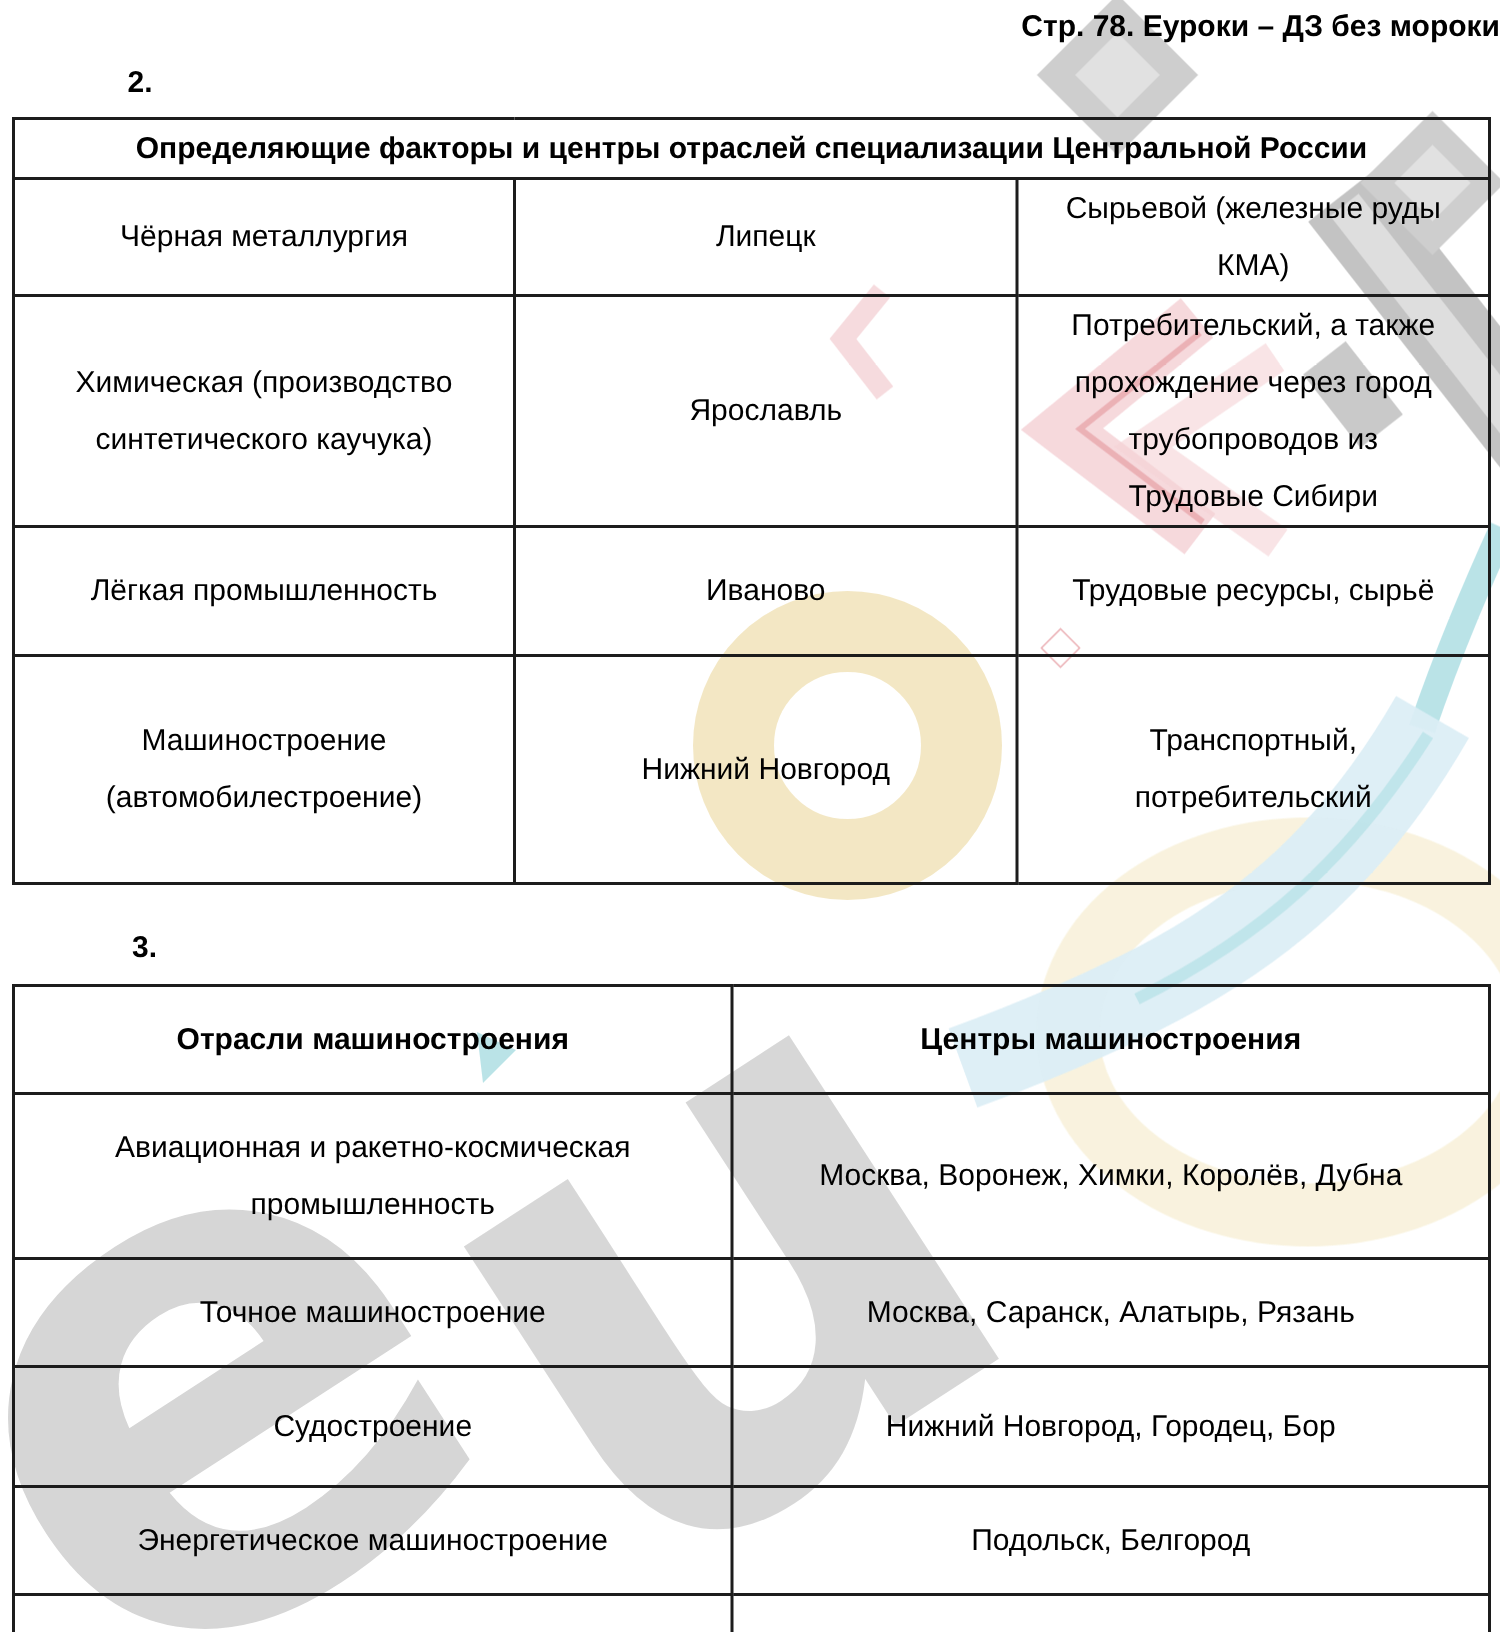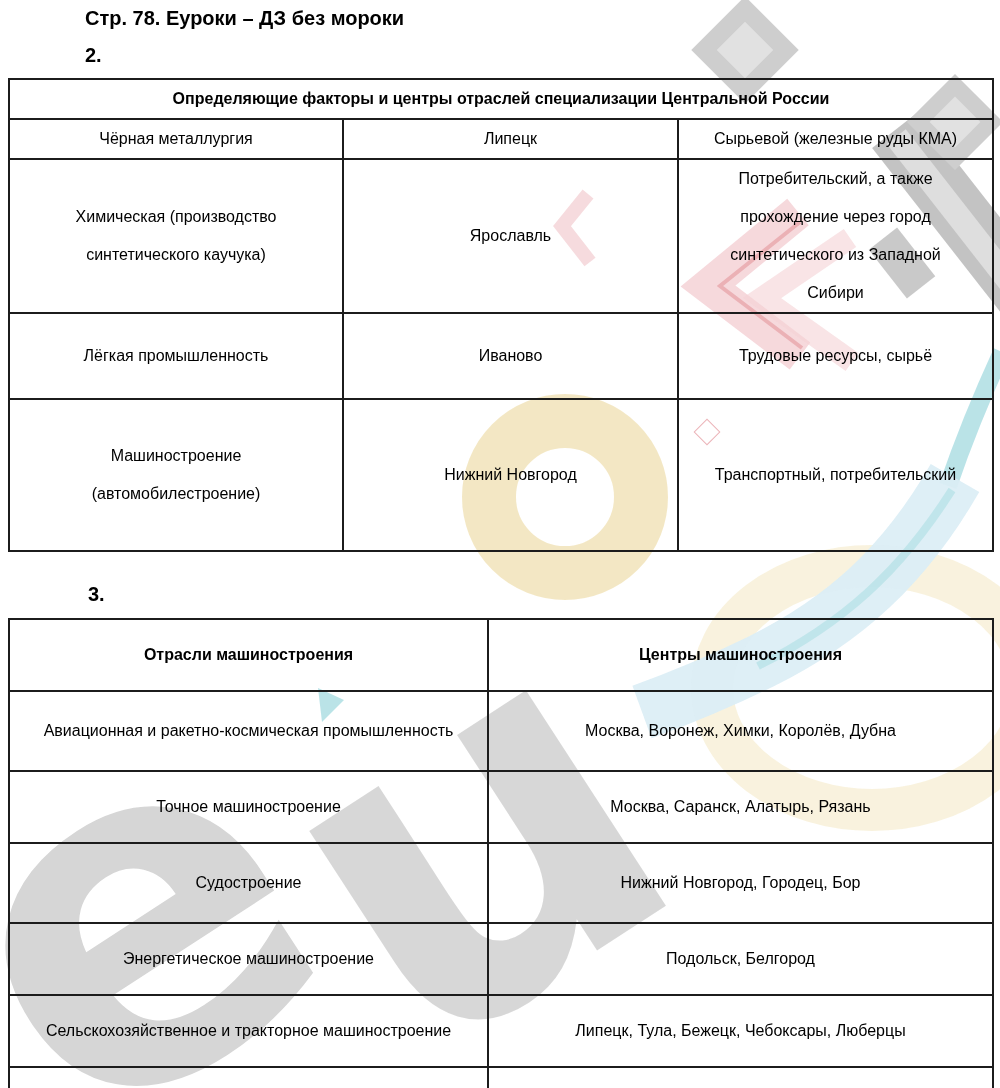--- a/index.html
+++ b/index.html
@@ -12,34 +12,34 @@
     position:relative;
     overflow:hidden;
   }
   .watermark{
     position:absolute;left:0;top:0;width:1000px;height:1088px;
     z-index:0;pointer-events:none;
   }
   .content{position:relative;z-index:1;}
   .doc-title{
     font-size:20px;font-weight:bold;
-    margin:6px 0 0 85px;line-height:24px;
+    margin:6px 0 0 85px;line-height:24px;text-align:right;
   }
   .sec-label{font-size:20px;font-weight:bold;line-height:24px;}
   .sec2{margin:13px 0 11px 85px;}
   .sec3{margin:30px 0 12px 88px;}
   table{
     border-collapse:collapse;table-layout:fixed;
     margin-left:8px;width:984px;
     background:transparent;
   }
   th,td{
     border:2px solid var(--border,#1c1c1c);
     text-align:center;vertical-align:middle;
-    font-size:16px;line-height:38px;
+    font-size:20px;line-height:38px;
     padding:0 26px;
     overflow:hidden;
   }
   th{font-weight:bold;}
   td{font-weight:normal;}
   #table2 th,#table2 td{padding:16px 30px;}
   
   #table1 tr:nth-child(1){height:37px;}
   #table1 tr:nth-child(2){height:37px;}
   #table1 tr:nth-child(3){height:40px;}
@@ -124,21 +124,21 @@
           <th colspan="3">Определяющие факторы и центры отраслей специализации Центральной России</th>
         </tr>
         <tr>
           <td>Чёрная металлургия</td>
           <td>Липецк</td>
           <td>Сырьевой (железные руды КМА)</td>
         </tr>
         <tr>
           <td>Химическая (производство синтетического каучука)</td>
           <td>Ярославль</td>
-          <td>Потребительский, а также прохождение через город синтетического из Западной Сибири</td>
+          <td>Потребительский, а также прохождение через город трубопроводов из Трудовые Сибири</td>
         </tr>
         <tr>
           <td>Лёгкая промышленность</td>
           <td>Иваново</td>
           <td>Трудовые ресурсы, сырьё</td>
         </tr>
         <tr>
           <td>Машиностроение (автомобилестроение)</td>
           <td>Нижний Новгород</td>
           <td>Транспортный, потребительский</td>

